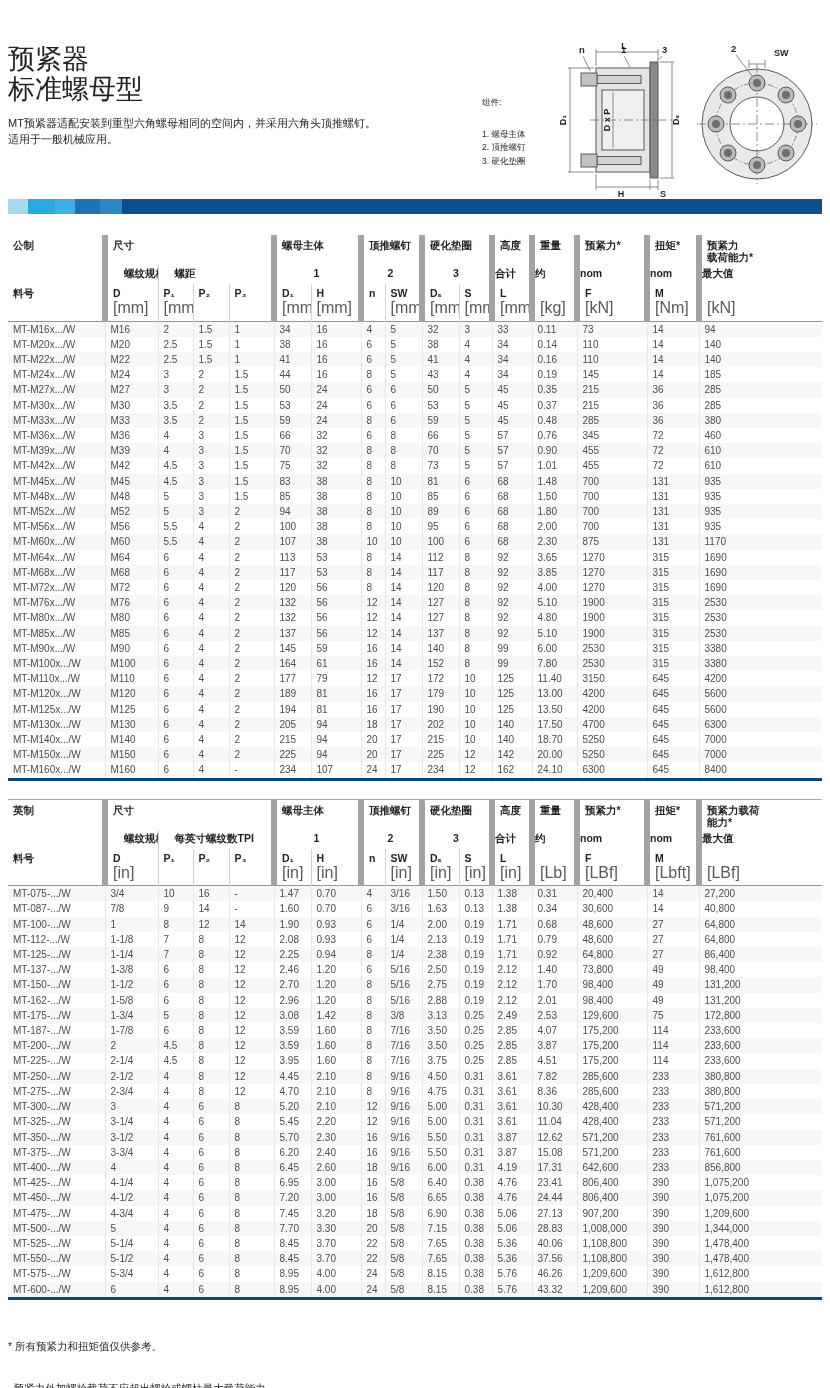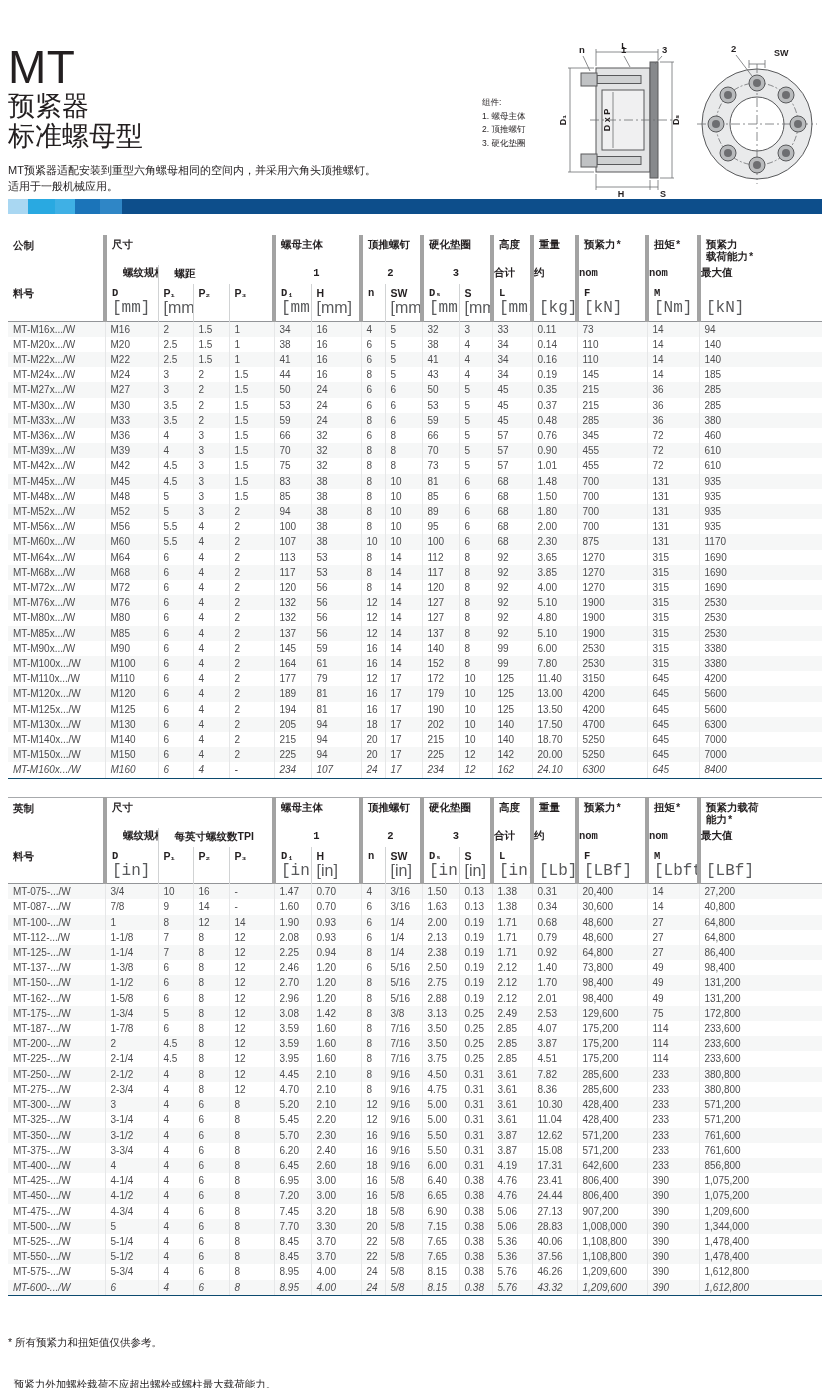--- a/index.html
+++ b/index.html
@@ -8,65 +8,64 @@
   .page{padding:0 8px;box-sizing:border-box;width:830px;min-height:1388px;position:relative;}
 
   
   .top{position:relative;height:199px;padding-top:44px;box-sizing:border-box;}
   .t1{font-size:46px;font-weight:300;line-height:1.02;letter-spacing:.5px;}
   .t2{font-size:27px;font-weight:400;line-height:1.12;}
   .desc{margin:12px 0 0 0;font-size:11px;line-height:1.45;color:#231f20;}
 
   .diagram{position:absolute;top:40px;right:0;width:340px;height:158px;}
   .legend{position:absolute;left:0;top:56px;font-size:8.5px;line-height:1.55;color:#231f20;}
-  .legend div:first-child{margin-bottom:1px;}
+  .legend div:first-child{margin-bottom:19px;}
   .diagram svg{position:absolute;right:0;top:0;}
 
   
   .bar{display:flex;height:15px;width:814px;margin-top:0;}
 
   
   table.spec{border-collapse:collapse;table-layout:fixed;width:814px;margin-top:21px;}
   table.spec th,table.spec td{overflow:hidden;white-space:nowrap;}
   thead th{text-align:left;vertical-align:top;font-size:10.5px;font-weight:bold;
            color:#231f20;padding:4px 2px 2px 5px;line-height:1.15;}
   thead tr.grp th{height:16px;white-space:pre-line;}
   thead tr.sub th{height:15px;padding-top:2px;padding-left:16px;}
   thead tr.sub th.c{text-align:center;padding-left:0;}
   thead tr.sub th.i{padding-left:0;}
-  th.b-dark{border-left:4px solid #a3a3a3;font-family:Liberation Mono, monospace;}
+  th.b-dark{border-left:6px solid #a3a3a3;}
   th.b-light{border-left:1px solid #d1d3d4;}
   tr.colrow th{padding-top:3px;padding-bottom:3px;}
   tr.colrow .sym{font-weight:bold;font-size:10.5px;color:#231f20;min-height:12px;}
   tr.colrow .unit{font-weight:normal;font-size:16px;color:#58595b;min-height:11px;}
   thead{border-bottom:1.5px solid #939598;}
   tbody td{font-size:10px;color:#4d4d4f;padding:1px 3px 1px 5px;line-height:13.2px;
            border-left:1px solid #e6e7e8;}
   tbody td:first-child{border-left:none;}
   tbody tr:nth-child(odd){background:#f6f7f7;}
-  tbody tr:last-child td{border-bottom:1px solid #0c4a6e;font-style:italic;}
+  tbody tr:last-child td{border-bottom:3px solid #0c4a6e;}
   table.imperial{margin-top:18px;border-top:1px solid #a7a9ac;}
 
   
   .notes{margin-top:13px;font-size:10.5px;line-height:1.32;color:#231f20;white-space:pre-wrap;}
 
   
   .dim{stroke:#6d6e71;stroke-width:.8;fill:none;}
   .dimtxt{font-size:9px;font-weight:bold;fill:#231f20;}
   .callout{font-size:9.5px;font-weight:bold;fill:#231f20;}
   .part{stroke:#58595b;stroke-width:1;}
 </style>
 </head>
 <body>
 
 <div class="page">
 
   <header class="top">
     <div class="titles">
-      <div class="t1">MT</div>
       <div class="t2">预紧器</div>
       <div class="t2">标准螺母型</div>
       <p class="desc"><span>MT预紧器适配安装到重型六角螺母相同的空间内，并采用六角头顶推螺钉。</span><br><span>适用于一般机械应用。</span></p>
     </div>
 
     <div class="diagram">
       <div class="legend">
         <div>组件:</div>
         <div>1. 螺母主体</div>
         <div>2. 顶推螺钉</div>

